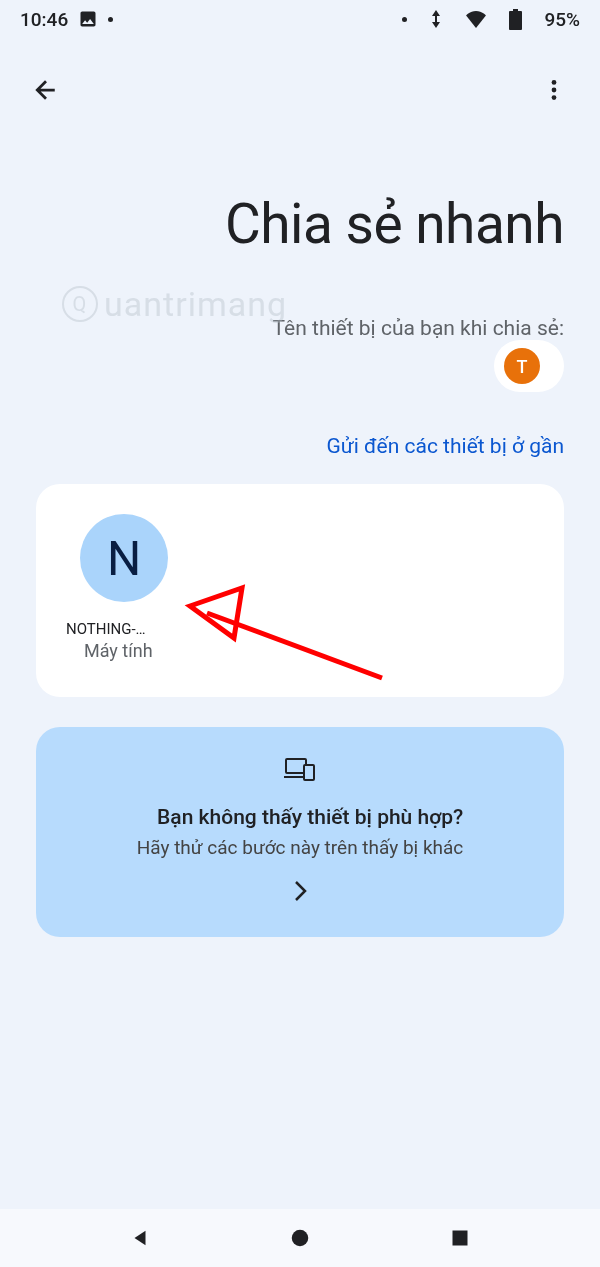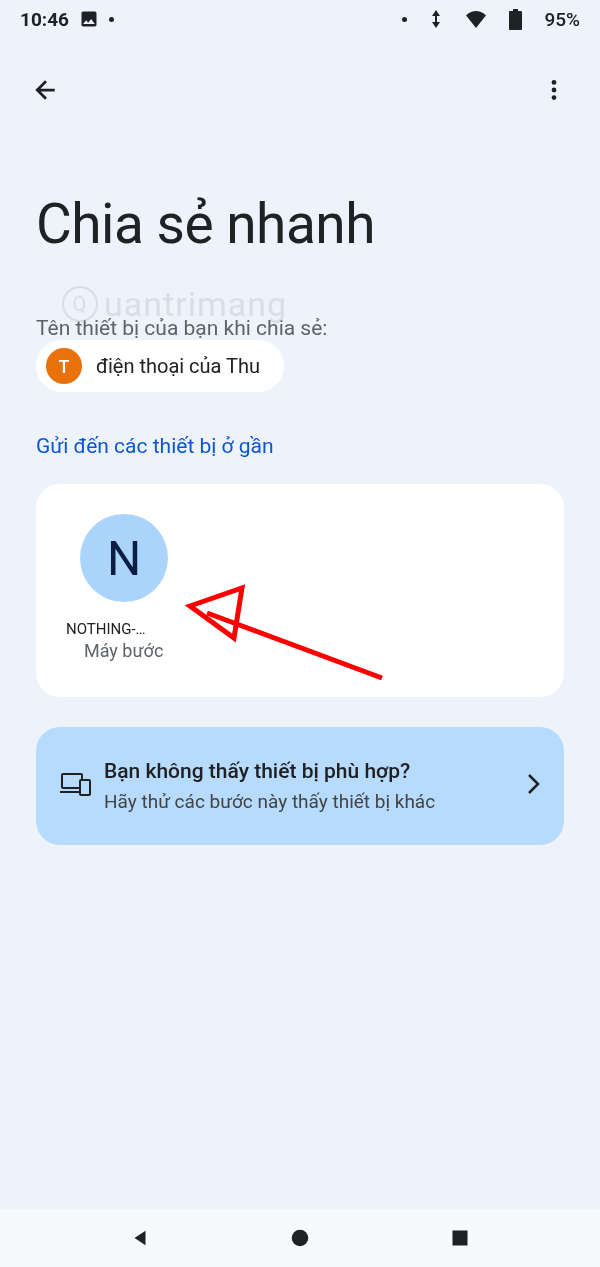--- a/index.html
+++ b/index.html
@@ -25,21 +25,20 @@
       align-items: center;
       padding: 0 20px;
       font-size: 19px;
       font-weight: 500;
       color: #202124;
     }
     .status-left {
       display: flex;
       align-items: center;
       gap: 10px;
-      font-weight: bold;
     }
     .status-right {
       display: flex;
       align-items: center;
       gap: 22px;
     }
     .status-icon {
       display: inline-flex;
       align-items: center;
     }
@@ -62,20 +61,21 @@
       height: 44px;
       display: flex;
       align-items: center;
       justify-content: center;
       cursor: pointer;
     }
     
     
     .content {
       padding: 70px 36px 0 36px;
+      text-align: right;
     }
     .page-title {
       font-size: 55px;
       font-weight: 400;
       color: #202124;
       margin-bottom: 60px;
       letter-spacing: -0.5px;
     }
     .watermark {
       position: absolute;
@@ -178,22 +178,23 @@
       color: #5f6368;
       margin-left: 18px;
     }
     
     .help-card {
       background: #b7dbfd;
       border-radius: 24px;
       padding: 30px 24px 30px 24px;
       display: flex;
       align-items: center;
-      gap: 12px;
-      cursor: pointer;
+      gap: 18px;
+      cursor: pointer;
+      flex-direction: column;
     }
     .help-icon {
       flex-shrink: 0;
       width: 32px;
     }
     .help-text {
       flex: 1;
     }
     .help-title {
       font-size: 21px;
@@ -295,44 +296,43 @@
   
   <div class="watermark">
     <span class="watermark-circle">Q</span>
     <span>uantrimang</span>
   </div>
   
   <div class="device-label">Tên thiết bị của bạn khi chia sẻ:</div>
   
   <div class="device-chip">
     <div class="device-avatar">T</div>
-    <div class="device-name">điện thoại của Thu</div>
   </div>
   
   <div class="section-title">Gửi đến các thiết bị ở gần</div>
   
   <div class="devices-card">
     <div class="device-item">
       <div class="device-item-avatar">N</div>
       <div class="device-item-name">NOTHING-…</div>
-      <div class="device-item-type">Máy bước</div>
+      <div class="device-item-type">Máy tính</div>
     </div>
   </div>
   
   <div class="help-card">
     <div class="help-icon">
       <svg width="32" height="24" viewBox="0 0 32 24" fill="none" stroke="#202124" stroke-width="2">
         <rect x="2" y="2" width="20" height="14" rx="1"></rect>
         <path d="M0 20 h24"></path>
         <rect x="20" y="8" width="10" height="15" rx="1" fill="#b7dbfd"></rect>
       </svg>
     </div>
     <div class="help-text">
       <div class="help-title">Bạn không thấy thiết bị phù hợp?</div>
-      <div class="help-desc">Hãy thử các bước này thấy thiết bị khác</div>
+      <div class="help-desc">Hãy thử các bước này trên thấy bị khác</div>
     </div>
     <div class="chevron">
       <svg width="14" height="24" viewBox="0 0 14 24" fill="none" stroke="#202124" stroke-width="2.5">
           <path d="M3 3 l9 9 l-9 9"></path>
         </svg>
     </div>
   </div>
 </div>
 
 <svg class="annotation-arrow" width="230" height="130" viewBox="0 0 230 130">

